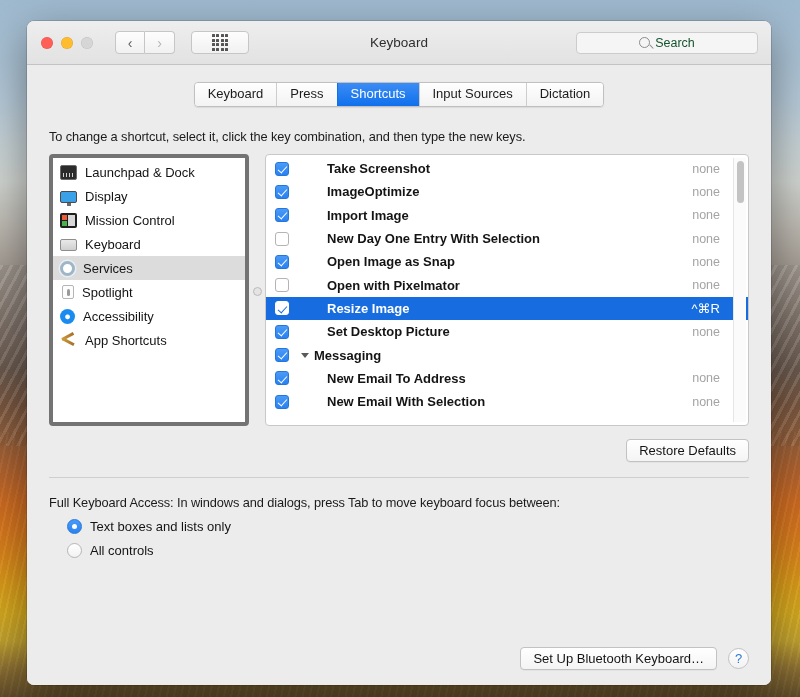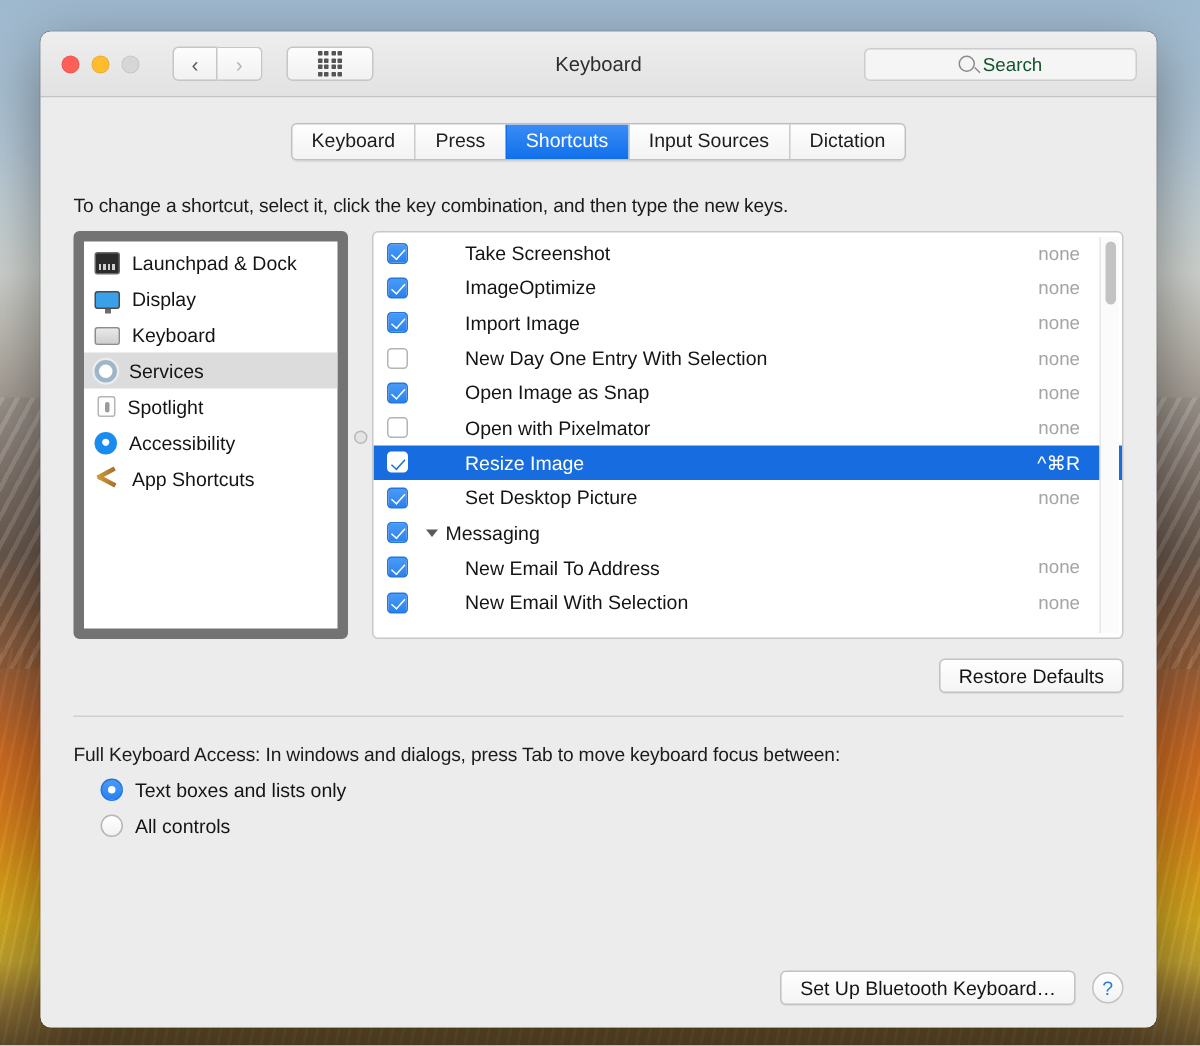--- a/index.html
+++ b/index.html
@@ -225,23 +225,23 @@
 
   
   #panes {
     margin-top: 10px;
     display: flex;
     height: 272px;
     position: relative;
   }
 
   #sidebar {
-    width: 183px;
+    width: 200px;
     background: #ffffff;
-    border: 7px solid #737373;
+    border: 4px solid #737373;
     border-radius: 4px;
     overflow: hidden;
     padding-top: 2px;
   }
   .side-row {
     display: flex;
     align-items: center;
     height: 24px;
     padding-left: 7px;
     gap: 8px;
@@ -422,21 +422,21 @@
     border: solid #ffffff;
     border-width: 0 1.8px 1.8px 0;
     transform: rotate(42deg);
   }
   .lrow.selected .cbx.on {
     background: #ffffff;
     border-color: #ffffff;
   }
   .lrow.selected .cbx.on::after { border-color: #176de0; }
 
-  .ltitle { margin-left: 38px; white-space: nowrap; }
+  .ltitle { margin-left: 38px; white-space: nowrap; font-weight: bold; }
   .lrow.group .ltitle { margin-left: 12px; display: flex; align-items: center; gap: 5px; justify-content: center; }
   .tri {
     width: 0; height: 0;
     border-left: 4.5px solid transparent;
     border-right: 4.5px solid transparent;
     border-top: 5.5px solid #5a5a5a;
     display: inline-block;
   }
   .lkey {
     position: absolute;
@@ -618,20 +618,24 @@
         <div id="sidebar">
           <div class="side-row">
             <span class="sicon ic-dock"></span>
             <span>Launchpad &amp; Dock</span>
           </div>
           <div class="side-row">
             <span class="sicon ic-display"></span>
             <span>Display</span>
           </div>
           <div class="side-row">
+            <span class="sicon ic-mc"></span>
+            <span>Mission Control</span>
+          </div>
+          <div class="side-row">
             <span class="sicon ic-kb"></span>
             <span>Keyboard</span>
           </div>
           <div class="side-row selected">
             <span class="sicon ic-gear"></span>
             <span>Services</span>
           </div>
           <div class="side-row">
             <span class="sicon ic-spot"></span>
             <span>Spotlight</span>

